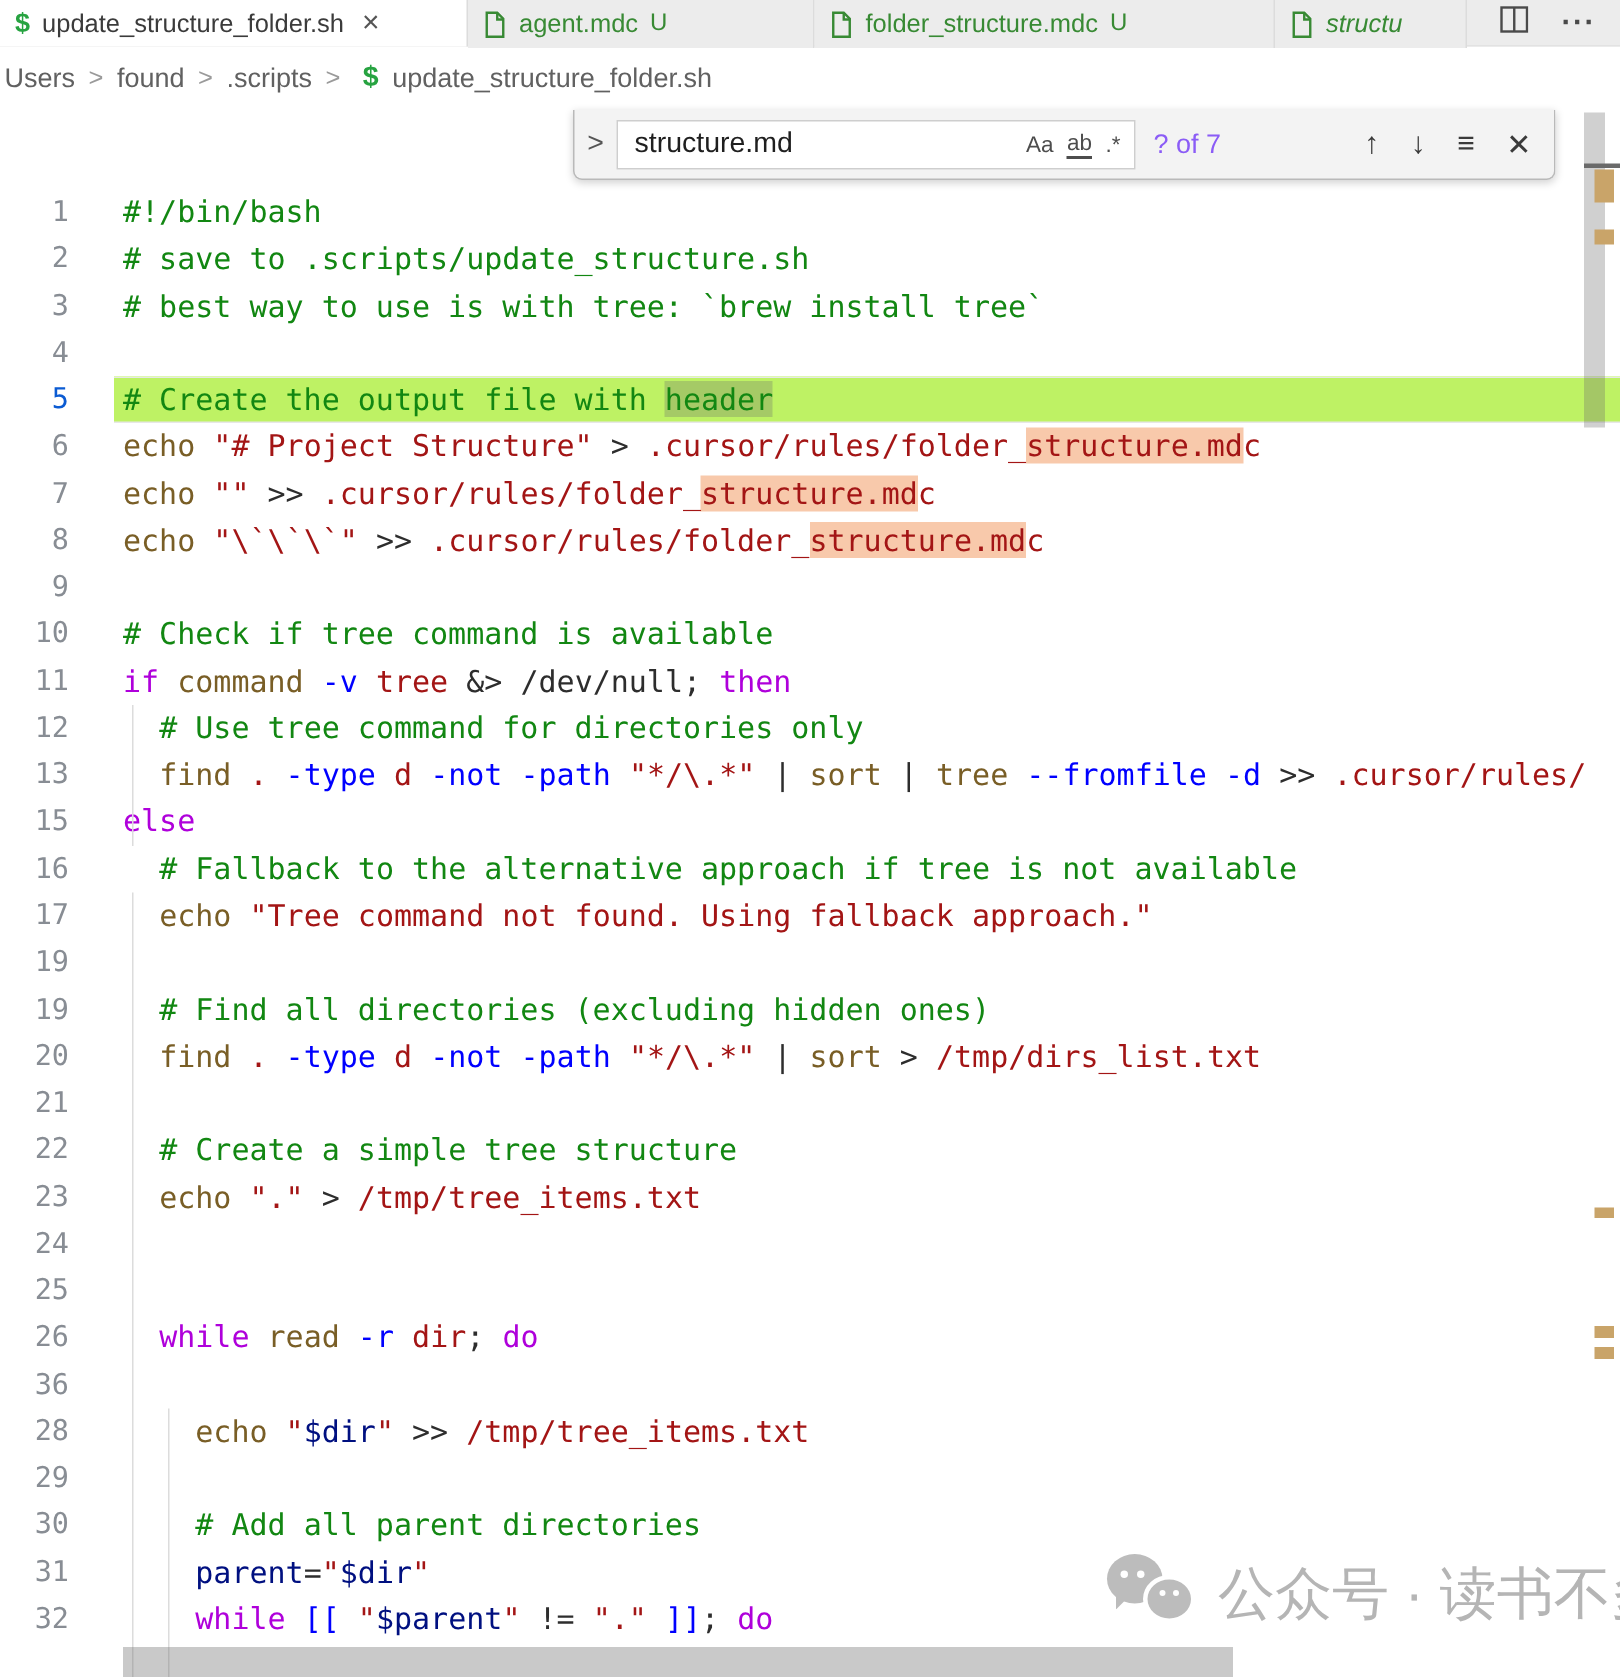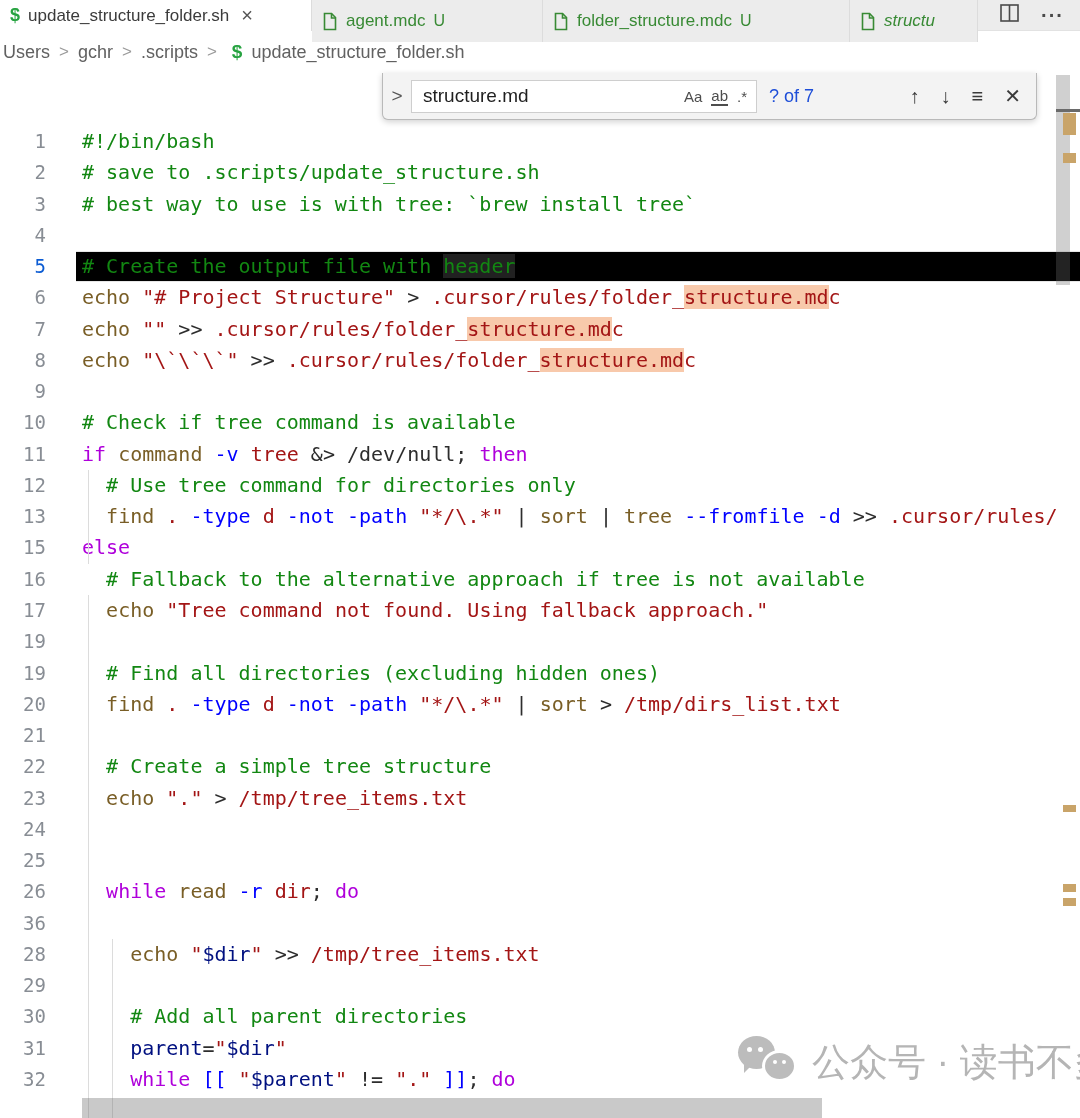--- a/index.html
+++ b/index.html
@@ -6,21 +6,21 @@
   body{
     width:1080px;height:1118px;overflow:hidden;background:#fff;position:relative;
     font-family:"Liberation Sans",sans-serif;
   }
   
   .tabbar{position:absolute;top:0;left:0;width:1080px;height:30px;background:#ececec;
     border-bottom:1px solid #e2e2e2;display:flex;z-index:5;}
   .tabs{display:flex;flex:none;}
   .tab{display:flex;align-items:center;gap:8px;padding:0 10px;box-sizing:border-box;
     border-right:1px solid #dcdcdc;background:#ececec;overflow:hidden;white-space:nowrap;
-    font-size:17px;color:var(--tabgreen);height:42px;cursor:default;}
+    font-size:17px;color:var(--tabgreen);height:32px;cursor:default;}
   .tab.active{background:#ffffff;color:#3b3b3b;height:31px;}
   .tab .ticon{flex:none;display:flex;align-items:center;}
   .tab .dollar{color:#27a341;font-weight:bold;font-size:18px;}
   .tab .badge{color:var(--tabgreen);font-size:16px;}
   .tab .close{color:#555;font-size:20px;margin-left:4px;}
   .tab-actions{margin-left:auto;display:flex;align-items:center;gap:22px;padding:0 16px;background:#ececec;}
   .more-dots{font-size:20px;font-weight:bold;color:#4a4a4a;letter-spacing:1px;line-height:10px;}
   
   .breadcrumb{position:absolute;top:31px;left:0;width:1080px;height:42px;background:#fff;
     display:flex;align-items:center;gap:9px;padding-left:3px;font-size:18px;color:var(--bctext);z-index:4;}
@@ -30,30 +30,30 @@
   .find-widget{position:absolute;left:382px;top:73px;width:655px;height:47px;background:#f3f3f3;
     border:1px solid #b9b9b9;border-top:none;border-radius:0 0 6px 6px;box-sizing:border-box;
     box-shadow:0 2px 6px rgba(0,0,0,0.18);display:flex;align-items:center;z-index:10;}
   .find-toggle{width:28px;text-align:center;color:#555;font-size:19px;flex:none;}
   .find-input{width:346px;height:33px;background:#fff;border:1px solid #cecece;box-sizing:border-box;
     display:flex;align-items:center;flex:none;}
   .find-input input{border:none;outline:none;flex:1;min-width:0;font-size:19px;color:#1f1f1f;
     padding:0 0 0 11px;background:transparent;font-family:"Liberation Sans",sans-serif;}
   .find-opt{flex:none;font-size:15px;color:#4d4d4d;margin-right:9px;}
   .find-opt.ww{border-bottom:2px solid #4d4d4d;}
-  .find-results{margin-left:12px;font-size:18px;color:#1d4ed8;flex:none;}
+  .find-results{margin-left:12px;font-size:18px;color:#8b5cf6;flex:none;}
   .find-nav{display:flex;align-items:center;gap:21px;margin-left:auto;padding-right:15px;}
   .find-btn{font-size:20px;color:#3a3a3a;}
   
   .editor{position:absolute;top:73px;left:0;width:1080px;bottom:0;background:#fff;overflow:hidden;z-index:1;}
   .code{padding-top:53px;}
   .row{display:flex;height:31.28px;line-height:31.28px;font-family:"DejaVu Sans Mono",monospace;font-size:20px;}
   .gutter{width:46px;flex:none;text-align:right;color:var(--lnum);font-size:19px;}
   .codecell{flex:1;white-space:pre;margin-left:30px;padding-left:6px;overflow:hidden;}
-  .row.active .codecell{background:#000000;box-shadow:inset 0 1px 0 #e7e7e7,inset 0 -1px 0 #e7e7e7;}
+  .row.active .codecell{background:#bef264;box-shadow:inset 0 1px 0 #e7e7e7,inset 0 -1px 0 #e7e7e7;}
   .row.active .gutter{color:var(--alnum);}
   .tok-c{color:var(--comment);} .tok-s{color:var(--string);} .tok-k{color:var(--keyword);}
   .tok-f{color:var(--flag);} .tok-m{color:var(--command);} .tok-v{color:var(--variable);}
   .tok-o{color:var(--operator);} .tok-p{color:var(--plain);}
   .hl-match{background:var(--matchbg);}
   .hl-word{background:var(--wordbg);}
   .guide{position:absolute;width:1px;background:#dcdcdc;z-index:2;}
   
   .vthumb{position:absolute;left:1056px;width:14px;background:rgba(110,110,110,0.32);z-index:8;}
   .ruler-marker{position:absolute;left:1063px;width:13px;background:#c9a469;z-index:9;}
@@ -121,21 +121,21 @@
         <line x1="9.5" y1="1" x2="9.5" y2="17" stroke="#4a4a4a" stroke-width="1.6"></line>
       </svg>
     </span>
     <span class="more-dots">···</span>
   </div>
 </div>
 
 <div class="breadcrumb" id="breadcrumb">
     <span>Users</span>
     <span class="sep">&gt;</span>
-    <span>gchr</span>
+    <span>found</span>
     <span class="sep">&gt;</span>
     <span>.scripts</span>
     <span class="sep">&gt;</span>
     <span class="dollar" style="margin-left: 6px;">$</span>
     <span>update_structure_folder.sh</span>
   </div>
 
 <div class="editor">
   <div class="code" id="code">
       <div class="row">

